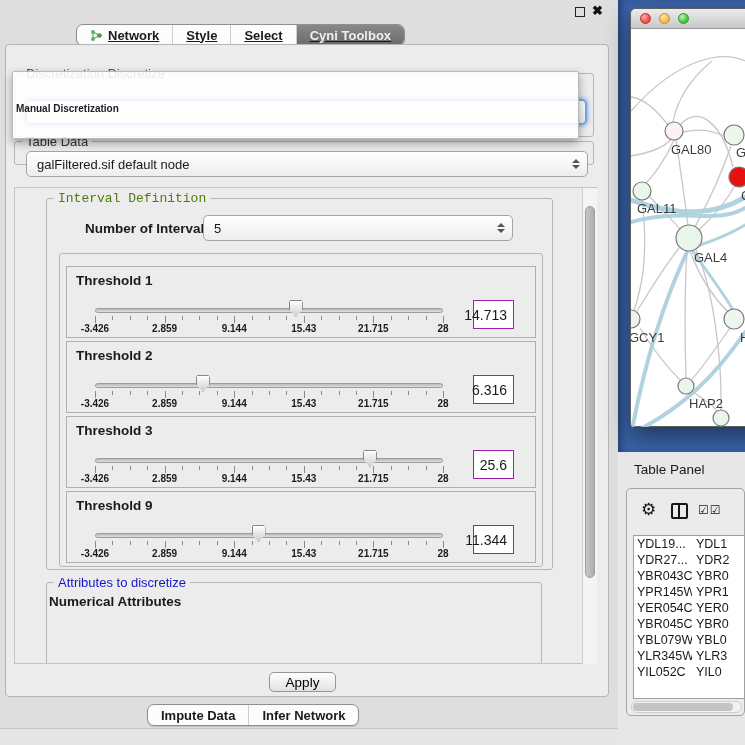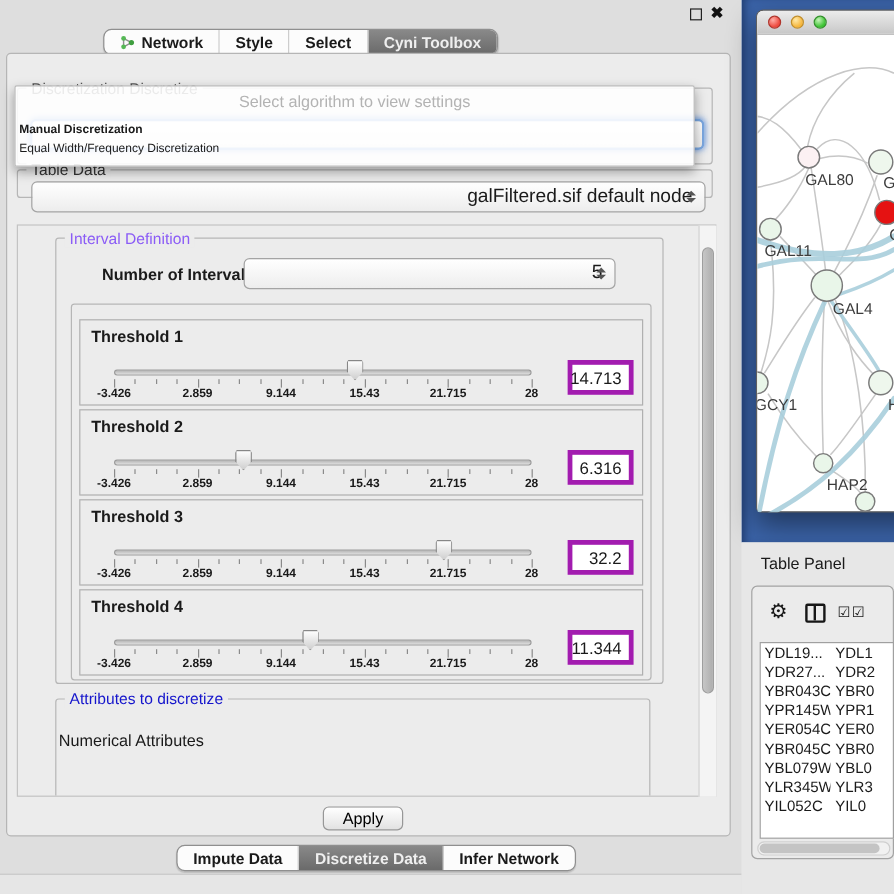--- a/index.html
+++ b/index.html
@@ -14,36 +14,36 @@
     display:flex; align-items:center; padding-left:8px; font-size:13px; }
   #cp-float { left:575px; top:7px; width:10px; height:10px; border:1.5px solid #222; background:transparent; }
   #cp-close { left:592px; top:3px; font-size:13px; font-weight:bold; color:#111; }
 
   .tabbar { display:flex; border:1px solid #8f8f8f; border-radius:7px;
     background:#fcfcfc; overflow:hidden; height:22px; box-shadow:0 1px 1px rgba(0,0,0,.15); }
   .tabseg { display:flex; align-items:center; gap:5px; padding:0 13px;
     font-size:13px; font-weight:700; color:#1a1a1a; border-left:1px solid #cdcdcd; cursor:default; }
   .tabseg:first-child { border-left:none; }
   .tabseg.selected { background:linear-gradient(#898989,#6a6a6a); color:#efefef; }
-  #top-tabs { left:86px; top:24px; }
+  #top-tabs { left:76px; top:24px;text-decoration:underline; }
   #bottom-tabs { left:147px; top:704px; }
 
   #cp-body { left:5px; top:44px; width:604px; height:653px; background:#ececec;
     border:1px solid #b5b5b5; border-radius:4px; }
 
   .groupbox { position:absolute; border:1px solid #b6b6b6; border-radius:3px; }
   .gtitle { position:absolute; top:-8px; left:7px; background:#ececec; padding:0 4px;
     font-size:13px; white-space:nowrap; }
-  .t-green { color:#8b5cf6; }
+  .t-green { color:#4d7c0f;font-family:Liberation Mono, monospace; }
   .t-blue  { color:#1515cc; }
   .t-gray  { color:#555; }
 
   .combo { position:absolute; border:1px solid #a4a4a4; border-radius:5px;
-    background:linear-gradient(#ffffff,#ededed); font-size:16px;
-    display:flex; align-items:center; padding:0 10px;justify-content:flex-end; }
+    background:linear-gradient(#ffffff,#ededed); font-size:13px;
+    display:flex; align-items:center; padding:0 10px; }
   .stepper { position:absolute; right:7px; top:50%; transform:translateY(-50%);
     display:flex; flex-direction:column; gap:2px; }
   .stepper i { width:0; height:0; border-left:4px solid transparent; border-right:4px solid transparent; }
   .stepper i.up { border-bottom:4px solid #555; }
   .stepper i.dn { border-top:4px solid #555; }
 
   #algo-combo { left:24px; top:98px; width:562px; height:26px;
     border:2px solid #7aa7e0; box-shadow:0 0 5px rgba(80,135,220,.9); }
 
   #algo-popup { left:11px; top:70px; width:567px; height:68px;
@@ -65,22 +65,22 @@
     border:1px solid #b0b0b0; background:#ececec; }
   .th-label { position:absolute; left:9px; top:6px; font-size:13.5px; font-weight:bold; }
   .sl-track { position:absolute; left:28px; top:41px; width:348px; height:5px;
     border-radius:3px; background:linear-gradient(#b9b9b9,#dfdfdf); border:1px solid #9c9c9c; }
   .sl-thumb { position:absolute; top:33px; width:14px; height:17px;
     background:linear-gradient(#fefefe,#cfcfcf); border:1px solid #878787;
     clip-path:polygon(10% 0,90% 0,100% 14%,100% 55%,50% 100%,0 55%,0 14%); }
   .tick { position:absolute; width:1px; background:#8a8a8a; top:49px; }
   .ticklabel { position:absolute; top:56px; font-size:10px; font-weight:bold;
     transform:translateX(-50%); white-space:nowrap; }
-  .valuebox { position:absolute; left:406px; top:33px; width:55px; height:29px;
-    background:#fff; border:4px solid #a21caf; font-size:14px;
+  .valuebox { position:absolute; left:406px; top:33px; width:41px; height:29px;
+    background:#fff; border:1px solid #a21caf; font-size:14px;
     display:flex; align-items:center; justify-content:flex-end; padding-right:6px; }
 
   #apply-btn { left:268px; top:671px; width:67px; height:20px;
     border:1px solid #979797; border-radius:5px;
     background:linear-gradient(#ffffff,#e2e2e2);
     font-size:13.5px; display:flex; align-items:center; justify-content:center; }
 
   #cp-bottom-strip { left:0; top:728px; width:618px; height:17px;
     background:#e6e6e6; border-top:1px solid #c6c6c6; }
 
@@ -155,23 +155,21 @@
     </div>
 
   <div class="abs" id="cp-body">
 
     <div class="groupbox" style="left:8px; top:28px; width:580px; height:64px;">
       <span class="gtitle t-gray">Discretization Discretize</span>
     </div>
     <div class="combo abs" id="algo-combo" style="left:19px; top:54px;"></div>
 
     <div class="abs" id="algo-popup" style="left:6px; top:26px;">
-      <div id="popup-placeholder">Select algorithm to view settings</div>
       <div class="popup-item hl" style="top:31px;">Manual Discretization</div>
-      <div class="popup-item" style="top:47px;">Equal Width/Frequency Discretization</div>
     </div>
 
     <div class="groupbox" style="left:8px; top:96px; width:580px; height:24px;">
       <span class="gtitle" style="color:#333;">Table Data</span>
       <div class="combo" style="left:11px; top:9px; width:562px; height:26px;">
         <span>galFiltered.sif default node</span>
         <span class="stepper">
             <i class="up"></i>
             <i class="dn"></i>
           </span>
@@ -284,24 +282,24 @@
               <div class="tick" style="left: 341.2px; height: 4px;"></div>
               <div class="tick" style="left: 358.6px; height: 4px;"></div>
               <div class="tick" style="left: 376px; height: 7px;"></div>
               <div class="ticklabel" style="left: 28px;">-3.426</div>
               <div class="ticklabel" style="left: 97.6px;">2.859</div>
               <div class="ticklabel" style="left: 167.2px;">9.144</div>
               <div class="ticklabel" style="left: 236.8px;">15.43</div>
               <div class="ticklabel" style="left: 306.4px;">21.715</div>
               <div class="ticklabel" style="left: 376px;">28</div>
               <div class="sl-thumb" style="left: 295.914px;"></div>
-              <div class="valuebox">32.2</div>
+              <div class="valuebox">25.6</div>
             </div>
             <div class="threshold-box" style="top: 237px;">
-              <div class="th-label">Threshold 4</div>
+              <div class="th-label">Threshold 9</div>
               <div class="sl-track"></div>
               <div class="tick" style="left: 28px; height: 7px;"></div>
               <div class="tick" style="left: 45.4px; height: 4px;"></div>
               <div class="tick" style="left: 62.8px; height: 4px;"></div>
               <div class="tick" style="left: 80.2px; height: 4px;"></div>
               <div class="tick" style="left: 97.6px; height: 7px;"></div>
               <div class="tick" style="left: 115px; height: 4px;"></div>
               <div class="tick" style="left: 132.4px; height: 4px;"></div>
               <div class="tick" style="left: 149.8px; height: 4px;"></div>
               <div class="tick" style="left: 167.2px; height: 7px;"></div>
@@ -324,38 +322,35 @@
               <div class="ticklabel" style="left: 306.4px;">21.715</div>
               <div class="ticklabel" style="left: 376px;">28</div>
               <div class="sl-thumb" style="left: 184.558px;"></div>
               <div class="valuebox">11.344</div>
             </div>
           </div>
       </div>
 
       <div class="groupbox" style="left:31px; top:394px; width:496px; height:90px;">
         <span class="gtitle t-blue">Attributes to discretize</span>
-        <span class="abs" style="left:2px; top:11px; font-size:13.5px; font-weight:normal;margin-top:16px;">Numerical Attributes</span>
+        <span class="abs" style="left:2px; top:11px; font-size:13.5px; font-weight:bold;">Numerical Attributes</span>
       </div>
 
     </div>
 
     <div class="abs" id="cp-vscroll" style="left:576px; top:143px;">
       <div class="abs" id="cp-vthumb"></div>
     </div>
 
     <button class="abs" id="apply-btn" style="left:263px; top:627px;">Apply</button>
   </div>
 
   <div class="abs tabbar" id="bottom-tabs">
       <div class="tabseg">
         <span>Impute Data</span>
-      </div>
-      <div class="tabseg selected">
-        <span>Discretize Data</span>
       </div>
       <div class="tabseg">
         <span>Infer Network</span>
       </div>
     </div>
   <div class="abs" id="cp-bottom-strip"></div>
 </div>
 
 <div class="abs" id="desktop-blue"></div>
 

